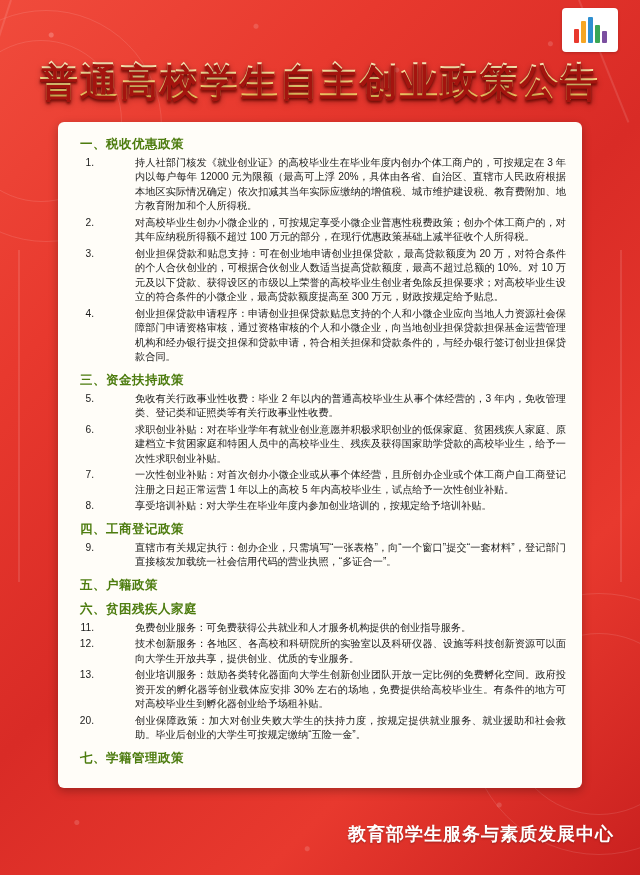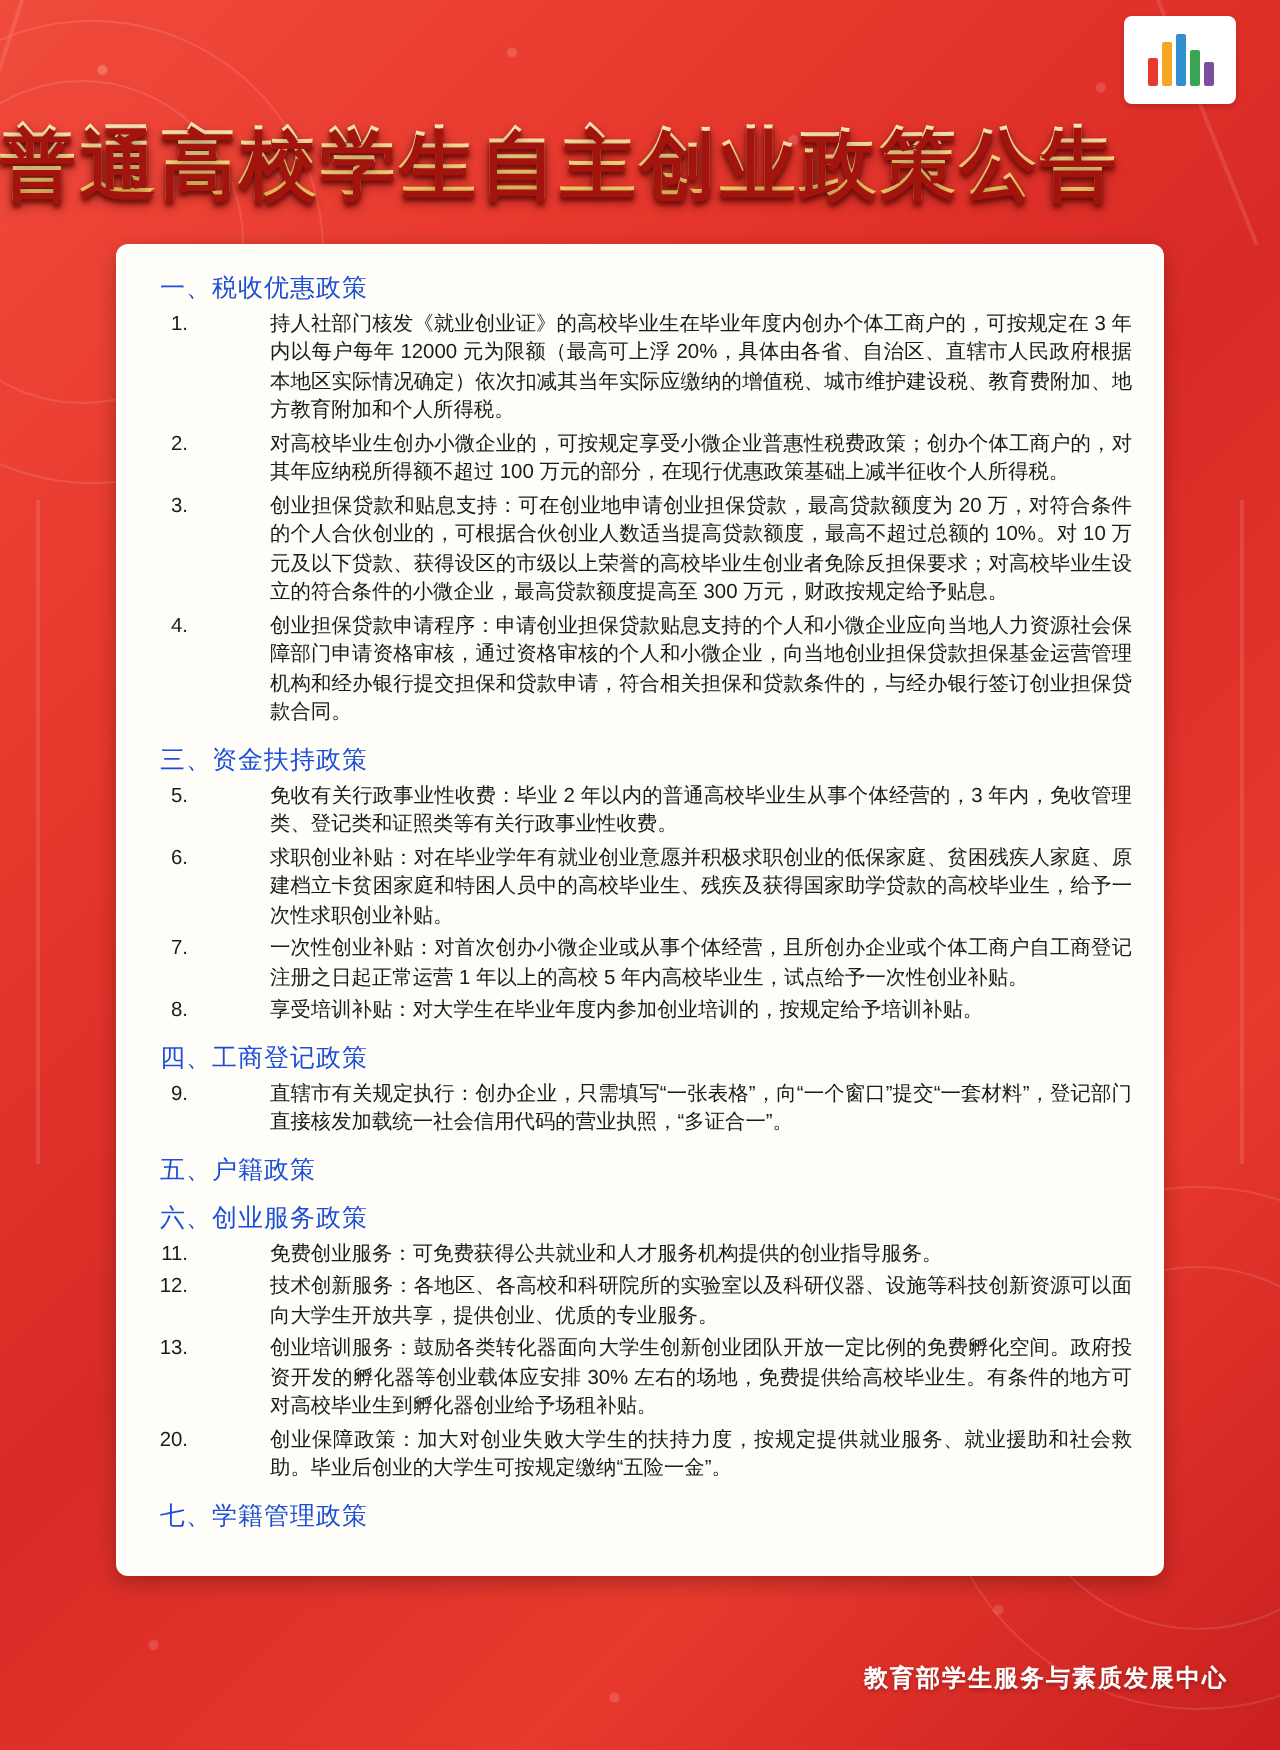--- a/index.html
+++ b/index.html
@@ -42,21 +42,21 @@
     width:56px;height:44px;background:#fff;border-radius:4px;
     display:flex;align-items:center;justify-content:center;
     box-shadow:0 1px 3px rgba(0,0,0,.2);
   }
   .logo-bars{display:flex;align-items:flex-end;gap:2px;height:26px;}
   .logo-bars i{display:block;width:5px;border-radius:1px;}
 
   
   .title{
     position:absolute;left:0;right:0;top:56px;
-    text-align:left;
+    text-align:center;
     font-family:Liberation Serif, serif;
     font-size:38px;font-weight:bold;letter-spacing:2px;
     color:#ffe9a8;
     text-shadow:
       0 2px 0 #a4140f,
       0 3px 6px rgba(0,0,0,.35);
     background:linear-gradient(#fff6d6 0%,#ffe08a 45%,#f6c24a 100%);
     -webkit-background-clip:text;background-clip:text;
     -webkit-text-fill-color:transparent;
     filter:drop-shadow(0 2px 1px rgba(120,10,5,.85));
@@ -65,39 +65,39 @@
   
   .card{
     position:absolute;left:58px;top:122px;width:524px;height:666px;
     background:#fffdf8;border-radius:6px;
     box-shadow:0 3px 10px rgba(0,0,0,.28);
     padding:12px 16px 10px 16px;
     box-sizing:border-box;
     overflow:hidden;
   }
   .sec-title{
-    color:#1d4ed8;font-weight:normal;font-size:12.5px;
+    color:#4d7c0f;font-weight:bold;font-size:12.5px;
     margin:7px 0 3px 6px;letter-spacing:.5px;
   }
   .sec-title:first-child{margin-top:2px;}
   .item{
     display:flex;font-size:10.2px;line-height:1.42;color:#1a1a1a;
     margin:2px 0 2px 0;
   }
   .num{flex:0 0 20px;text-align:right;padding-right:4px;color:#1a1a1a;}
   .txt{flex:1;text-align:justify;margin-left:37px;}
 
   
   .footer{
     position:absolute;right:26px;bottom:26px;text-align:right;
     color:#fff;font-weight:bold;font-size:14px;line-height:1.55;
     letter-spacing:1px;
     text-shadow:0 1px 2px rgba(0,0,0,.3);
   }
-  .footer .f2{font-size:12px;}
+  .footer .f2{font-size:18px;}
 </style>
 </head>
 <body>
 
 <div class="poster">
 
   <div class="deco">
     <span class="l1"></span>
       <span class="l2"></span>
     <span class="l3"></span>
@@ -160,21 +160,21 @@
     </div>
 
     <div class="sec-title">四、工商登记政策</div>
     <div class="item">
       <div class="num">9.</div>
       <div class="txt">直辖市有关规定执行：创办企业，只需填写“一张表格”，向“一个窗口”提交“一套材料”，登记部门直接核发加载统一社会信用代码的营业执照，“多证合一”。</div>
     </div>
 
     <div class="sec-title">五、户籍政策</div>
 
-    <div class="sec-title">六、创业服务政策</div>
+    <div class="sec-title">六、贫困残疾人家庭</div>
     <div class="item">
       <div class="num">11.</div>
       <div class="txt">免费创业服务：可免费获得公共就业和人才服务机构提供的创业指导服务。</div>
     </div>
     <div class="item">
       <div class="num">12.</div>
       <div class="txt">技术创新服务：各地区、各高校和科研院所的实验室以及科研仪器、设施等科技创新资源可以面向大学生开放共享，提供创业、优质的专业服务。</div>
     </div>
     <div class="item">
       <div class="num">13.</div>

